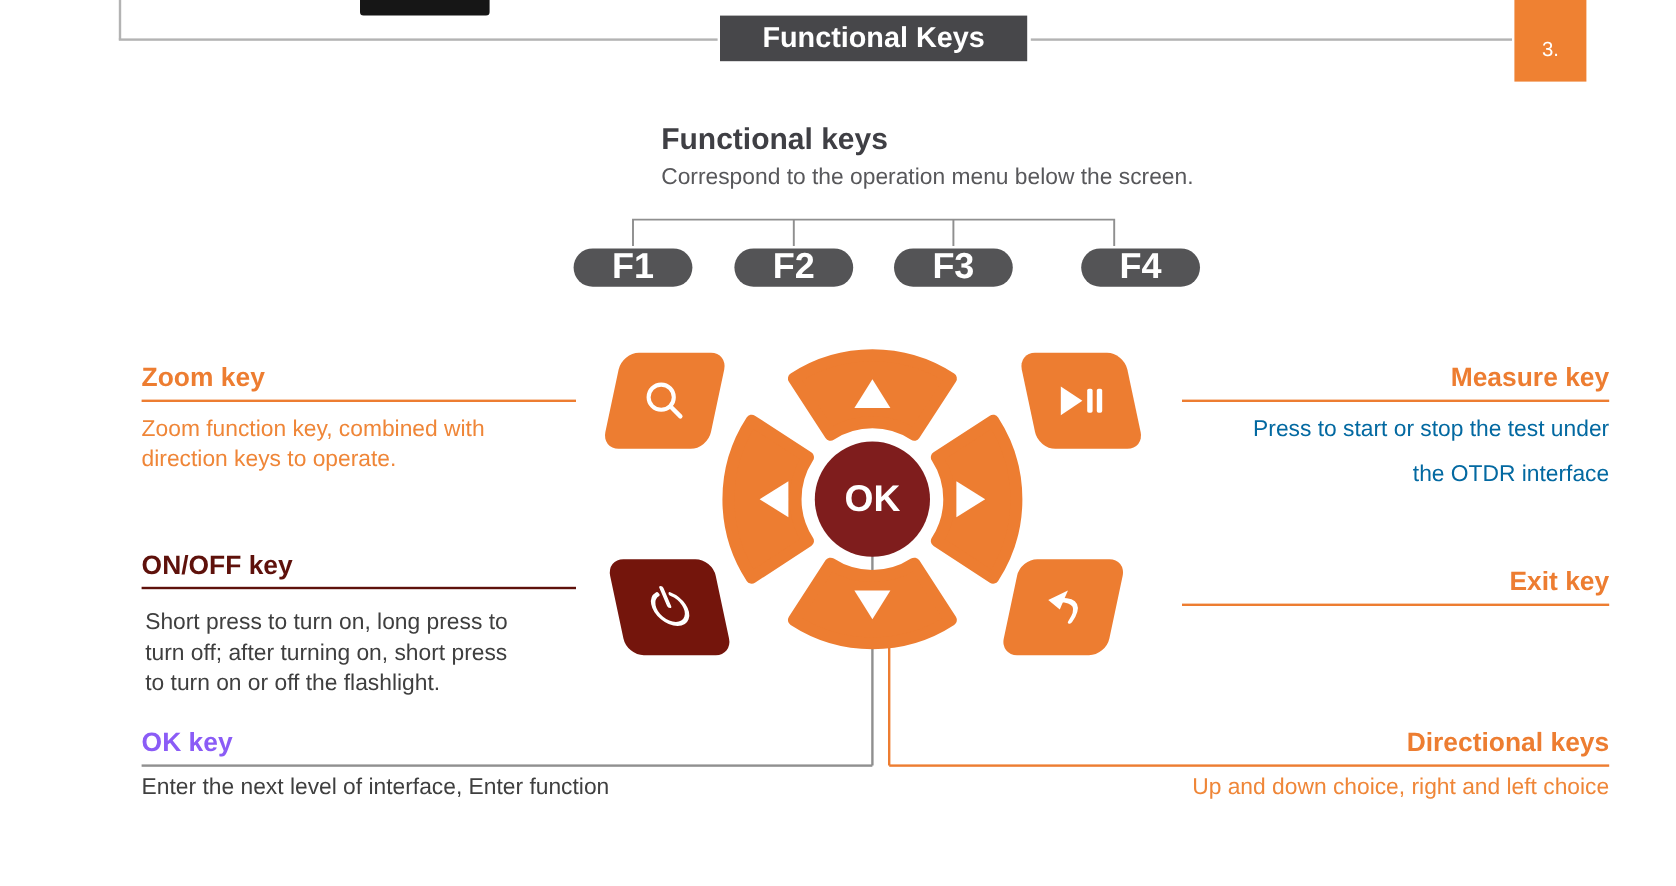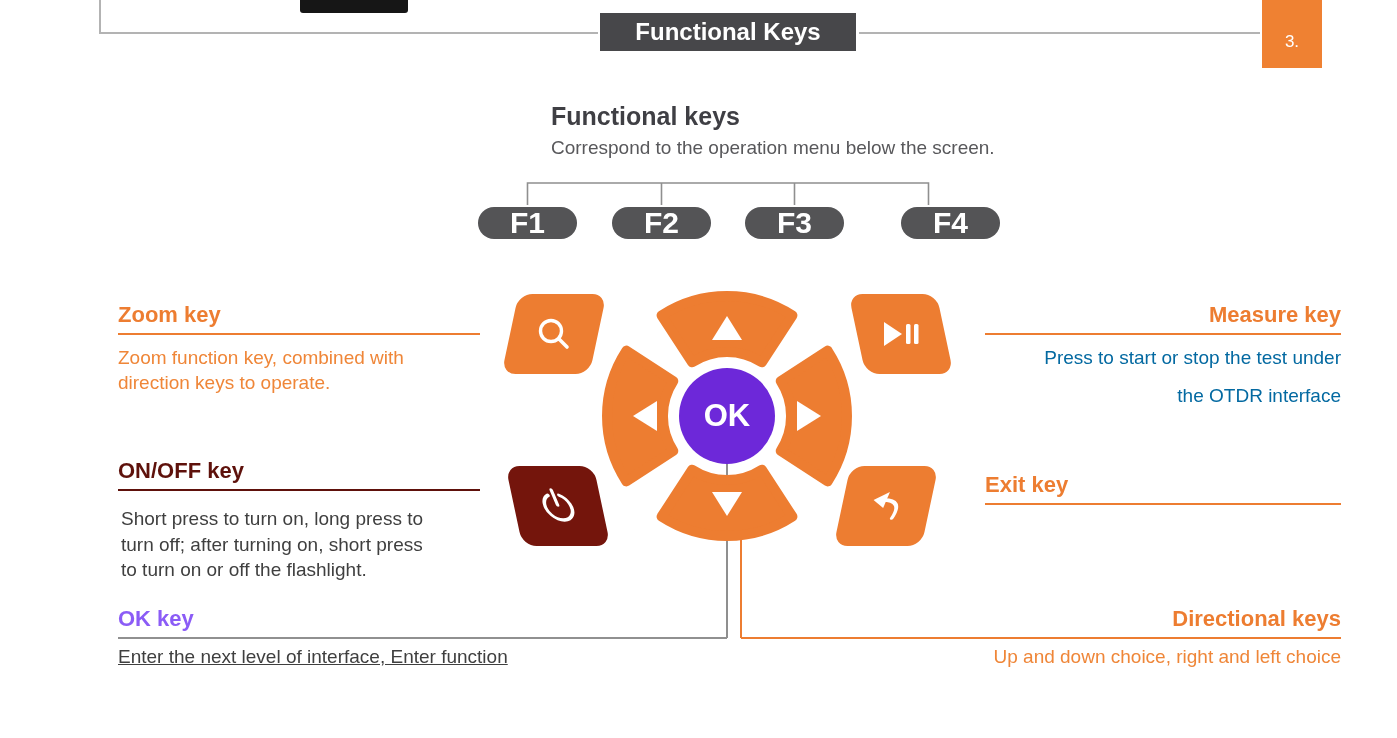--- a/index.html
+++ b/index.html
@@ -20,44 +20,44 @@
   
   #intro-title{left:551px;top:102px;font-size:25px;font-weight:bold;color:#3f3f44;}
   #intro-sub{left:551px;top:137px;font-size:19px;color:#58585b;}
 
   
   .fkey{position:absolute;top:207px;width:99px;height:32px;background:#545456;border-radius:16px;
         color:#fff;font-size:30px;font-weight:bold;display:flex;align-items:center;justify-content:center;}
   #fkey-1{left:478px;} #fkey-2{left:612px;} #fkey-3{left:745px;} #fkey-4{left:879px;margin-left:22px;}
 
   
-  #ok-btn{left:679px;top:368px;width:96px;height:96px;border-radius:50%;background:#6d28d9;color:#fff;
+  #ok-btn{left:679px;top:368px;width:96px;height:96px;border-radius:50%;background:#7f1d1d;color:#fff;
           font-size:31px;font-weight:bold;display:flex;align-items:center;justify-content:center;}
 
   
   .corner-key{position:absolute;width:88px;height:80px;border-radius:14px;
               display:flex;align-items:center;justify-content:center;}
   #key-zoom{left:510px;top:294px;background:#ed7d31;transform:skewX(-12deg);}
   #key-measure{left:857px;top:294px;background:#ed7d31;transform:skewX(12deg);}
   #key-power{left:514px;top:466px;background:#74150c;transform:skewX(12deg);}
   #key-exit{left:842px;top:466px;background:#ed7d31;transform:skewX(-12deg);}
   .unskew-l{transform:skewX(12deg);display:flex;} .unskew-r{transform:skewX(-12deg);display:flex;}
 
   
   .ann-title{position:absolute;font-size:22px;font-weight:bold;line-height:26px;padding-bottom:5px;border-bottom:2px solid;}
   .ann-body{position:absolute;font-size:19px;white-space:pre-line;}
   #zoom-title{left:118px;top:302px;width:362px;color:#ed7d31;border-color:#ed7d31;}
   #zoom-body{left:118px;top:345px;width:390px;color:#ef8638;line-height:25px;}
   #onoff-title{left:118px;top:458px;width:362px;color:#5e110b;border-color:#5e110b;}
   #onoff-body{left:121px;top:506px;width:380px;color:#3f3f3f;line-height:25.5px;}
   #ok-title{left:118px;top:606px;width:609px;color:#8b5cf6;border-color:#909090;}
-  #ok-body{left:118px;top:646px;width:560px;color:#3f3f3f;text-decoration:underline;}
+  #ok-body{left:118px;top:646px;width:560px;color:#3f3f3f;}
   #measure-title{left:985px;top:302px;width:356px;color:#ed7d31;border-color:#ed7d31;text-align:right;}
   #measure-body{left:981px;top:339px;width:360px;color:#0369a1;line-height:38px;text-align:right;}
-  #exit-title{left:985px;top:472px;width:356px;color:#ed7d31;border-color:#ed7d31;text-align:left;}
+  #exit-title{left:985px;top:472px;width:356px;color:#ed7d31;border-color:#ed7d31;text-align:right;}
   #exit-body{left:981px;top:512px;width:360px;color:#ef8638;text-align:right;}
   #dir-title{left:741px;top:606px;width:600px;color:#ed7d31;border-color:#ed7d31;text-align:right;}
   #dir-body{left:741px;top:646px;width:600px;color:#ef8638;text-align:right;}
 </style>
 </head>
 <body>
 
 <div id="page">
 
   <div class="abs" id="top-remnant"></div>

